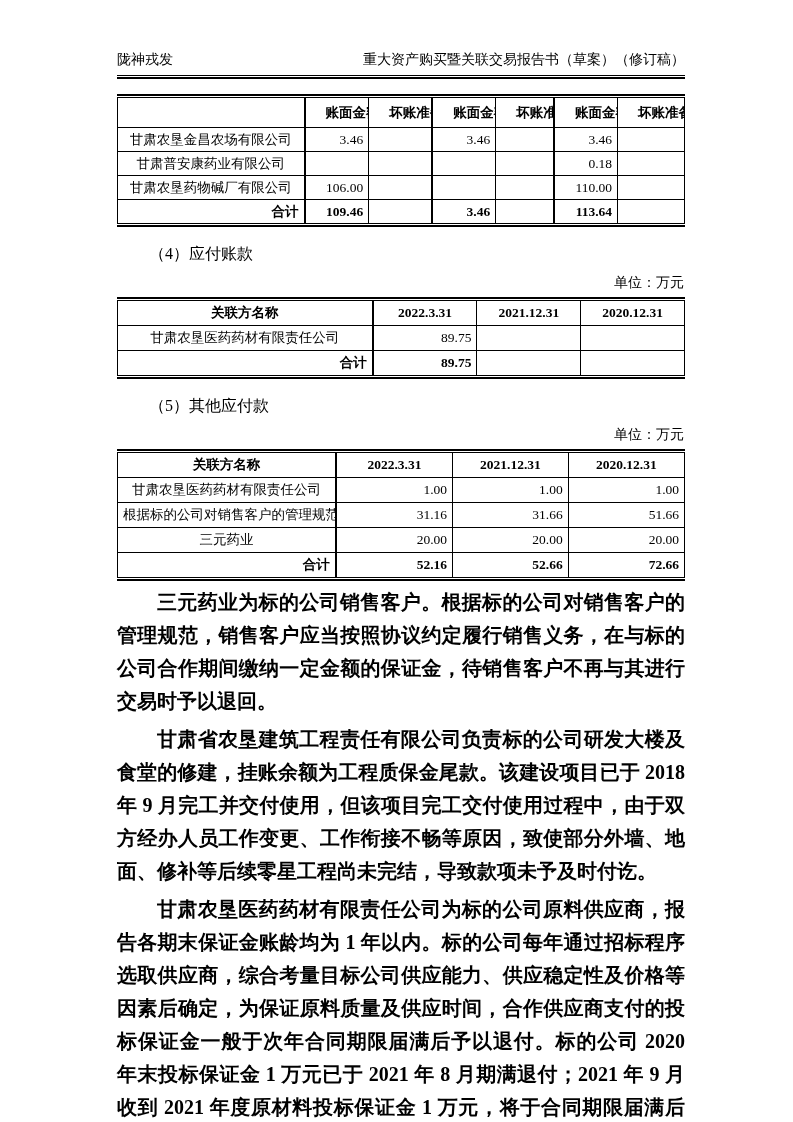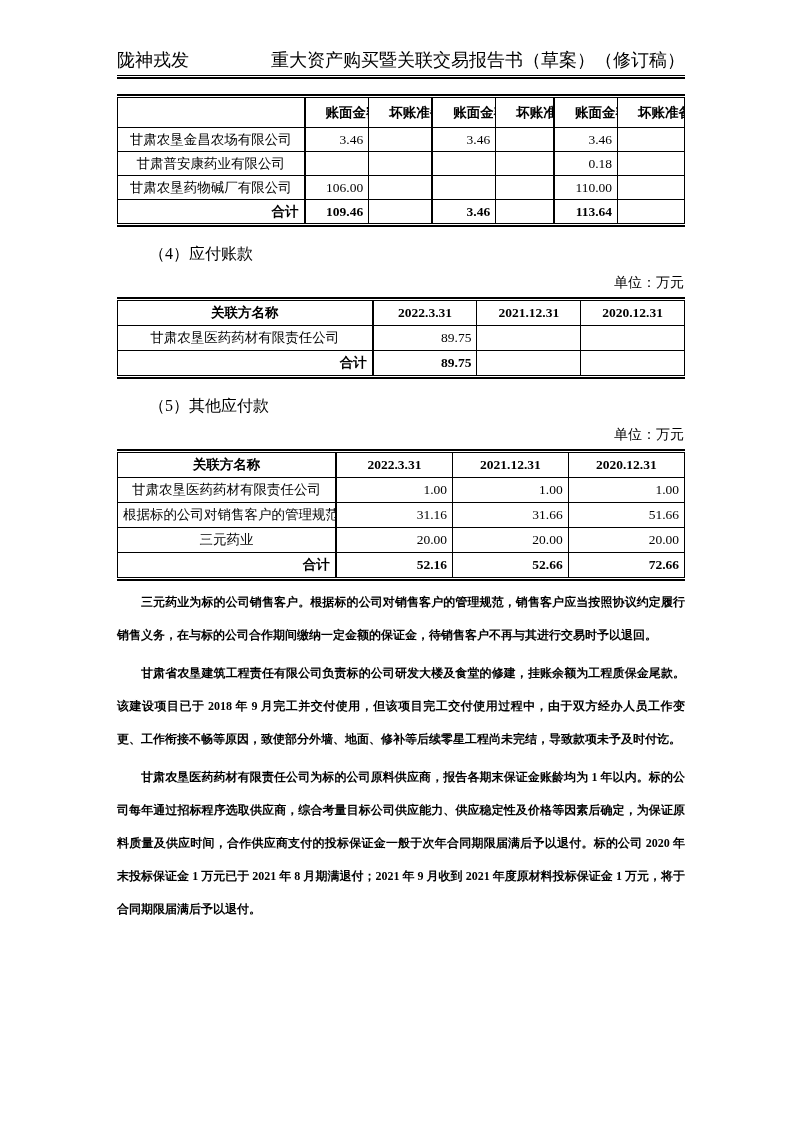--- a/index.html
+++ b/index.html
@@ -8,21 +8,21 @@
     width: 793px; height: 1122px;
     background: #ffffff; color: #000000;
     font-family: "Liberation Serif", "DejaVu Serif", serif;
     overflow: hidden;
   }
   .page { width: 793px; height: 1122px; padding: 50px 108px 0 117px; }
 
   
   .hdr {
     display: flex; justify-content: space-between; align-items: flex-end;
-    font-size: 18px; line-height: 20px; padding-bottom: 5px;
+    font-size: 14px; line-height: 20px; padding-bottom: 5px;
   }
   .hdr-rule { height: 1px; border-top: 1px solid #000; border-bottom: 2px solid #000; padding-top: 1px; }
 
   
   .tblwrap { border-top: 2px solid #000; border-bottom: 2px solid #000; padding: 1px 0; }
   .tblwrap.t1 { margin-top: 15px; }
   table { width: 100%; border-collapse: collapse; table-layout: fixed; }
   th, td {
     border: 1px solid #000;
     font-size: 13.5px; line-height: 16px;
@@ -38,21 +38,21 @@
   tr.total td { font-weight: bold; }
   tr.total td.name { text-align: right; }
 
   
   .sec  { font-size: 16px; margin-top: 17px; text-indent: 2em; }
   .unit { font-size: 14px; text-align: right; margin: 9px 1px 5px 0; }
 
   
   .paras { margin-top: 5px; }
   p.para {
-    font-size: 12px; line-height: 33px; font-weight: bold;
+    font-size: 20px; line-height: 33px; font-weight: bold;
     text-align: justify; text-indent: 2em; margin: 0 0 5px 0;
   }
 
   .pageno { text-align: center; font-size: 13px; margin-top: 22px; }
 </style>
 </head>
 <body>
 
 <div class="page">
 

